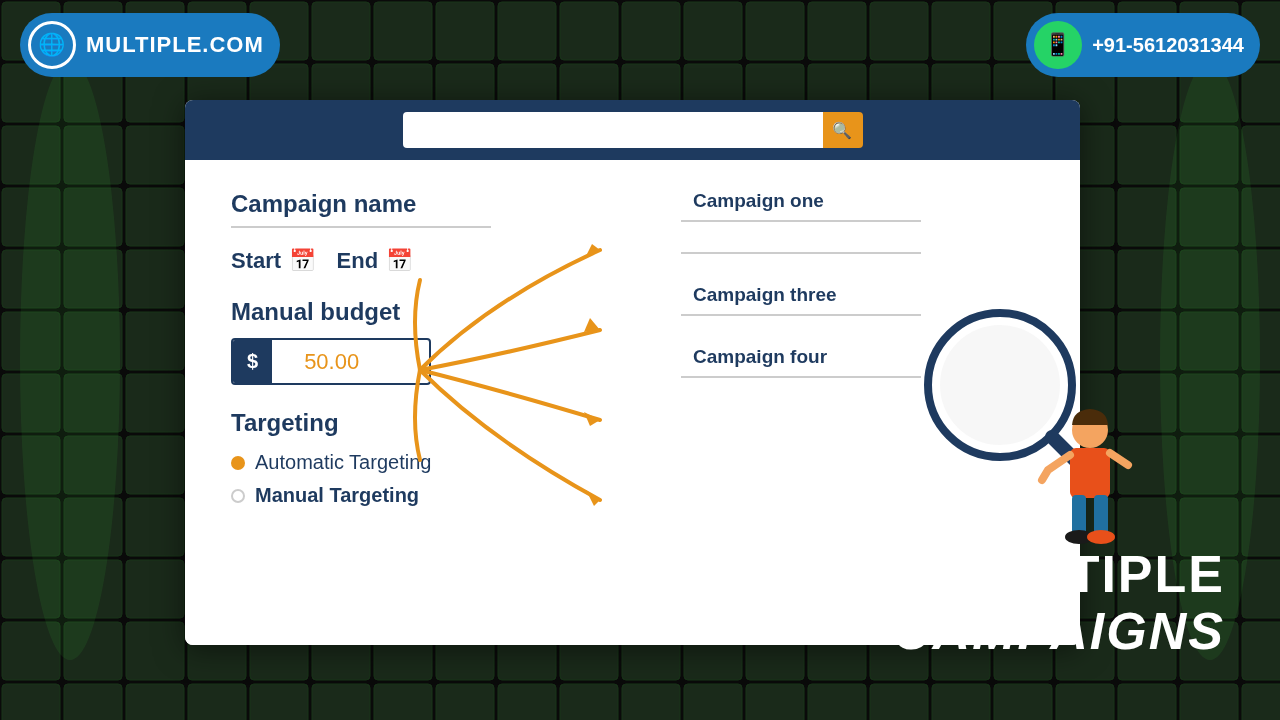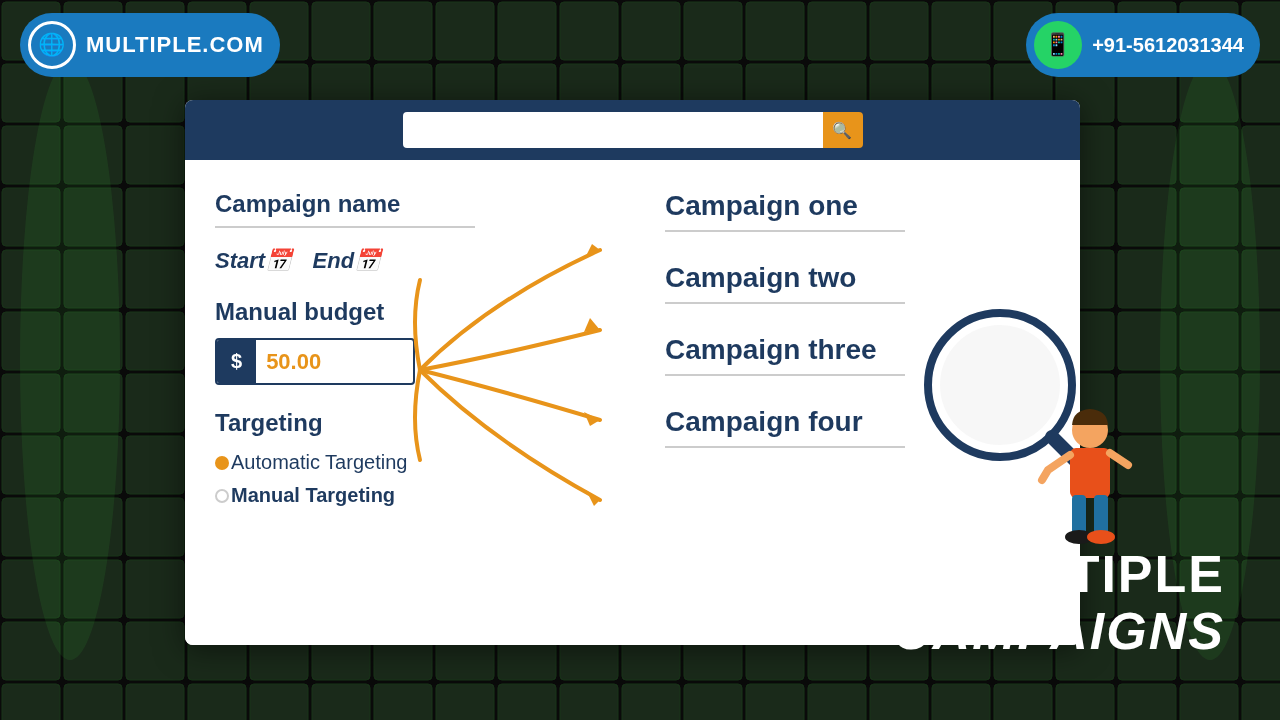--- a/index.html
+++ b/index.html
@@ -141,20 +141,21 @@
       display: flex;
       height: calc(100% - 60px);
       background: white;
       padding: 30px 30px 20px 30px;
     }
 
     
     .left-panel {
       width: 420px;
       flex-shrink: 0;
+      margin-left: 16px;
     }
 
     .field-label {
       color: #1e3a5f;
       font-size: 24px;
       font-weight: 600;
       margin-bottom: 8px;
     }
     .field-underline {
       height: 2px;
@@ -165,21 +166,21 @@
 
     .date-row {
       display: flex;
       align-items: center;
       gap: 20px;
       margin-bottom: 24px;
     }
     .date-item {
       display: flex;
       align-items: flex-start;
-      font-style: italic;
+      gap: 8px;
     }
     .date-label {
       color: #1e3a5f;
       font-size: 22px;
       font-weight: 600;
     }
     .calendar-icon {
       font-size: 22px;
       color: #1e3a5f;
     }
@@ -202,35 +203,35 @@
     .dollar-badge {
       background: #1e3a5f;
       color: white;
       font-size: 20px;
       font-weight: bold;
       padding: 10px 14px;
     }
     .budget-value {
       color: #e8941a;
       font-size: 22px;
-      font-weight: 700;
-      padding: 8px 10px;
+      font-weight: 400;
+      padding: 8px 32px;
       background: white;
     }
 
     .targeting-label {
       color: #1e3a5f;
       font-size: 24px;
       font-weight: 600;
       margin-bottom: 14px;
     }
     .targeting-option {
       display: flex;
       align-items: center;
-      gap: 2px;
+      gap: 10px;
       margin-bottom: 10px;
     }
     .radio-dot {
       width: 14px;
       height: 14px;
       border-radius: 50%;
       background: #e8941a;
       flex-shrink: 0;
     }
     .option-text {
@@ -247,23 +248,24 @@
     .right-panel {
       flex: 1;
       padding-left: 30px;
     }
 
     .campaign-item {
       margin-bottom: 30px;
     }
     .campaign-name {
       color: #1e3a5f;
-      font-size: 28px;
+      font-size: 19px;
       font-weight: 600;
       margin-bottom: 8px;
+      margin-left: 12px;
     }
     .campaign-underline {
       height: 2px;
       background: #ccc;
       width: 240px;
     }
 
     
     .arrow-area {
       position: absolute;
@@ -374,21 +376,20 @@
         <span class="option-text inactive">Manual Targeting</span>
       </div>
     </div>
 
     <div class="right-panel">
       <div class="campaign-item">
         <div class="campaign-name">Campaign one</div>
         <div class="campaign-underline"></div>
       </div>
       <div class="campaign-item">
-        <div class="campaign-name">Campaign two</div>
         <div class="campaign-underline"></div>
       </div>
       <div class="campaign-item">
         <div class="campaign-name">Campaign three</div>
         <div class="campaign-underline"></div>
       </div>
       <div class="campaign-item">
         <div class="campaign-name">Campaign four</div>
         <div class="campaign-underline"></div>
       </div>

